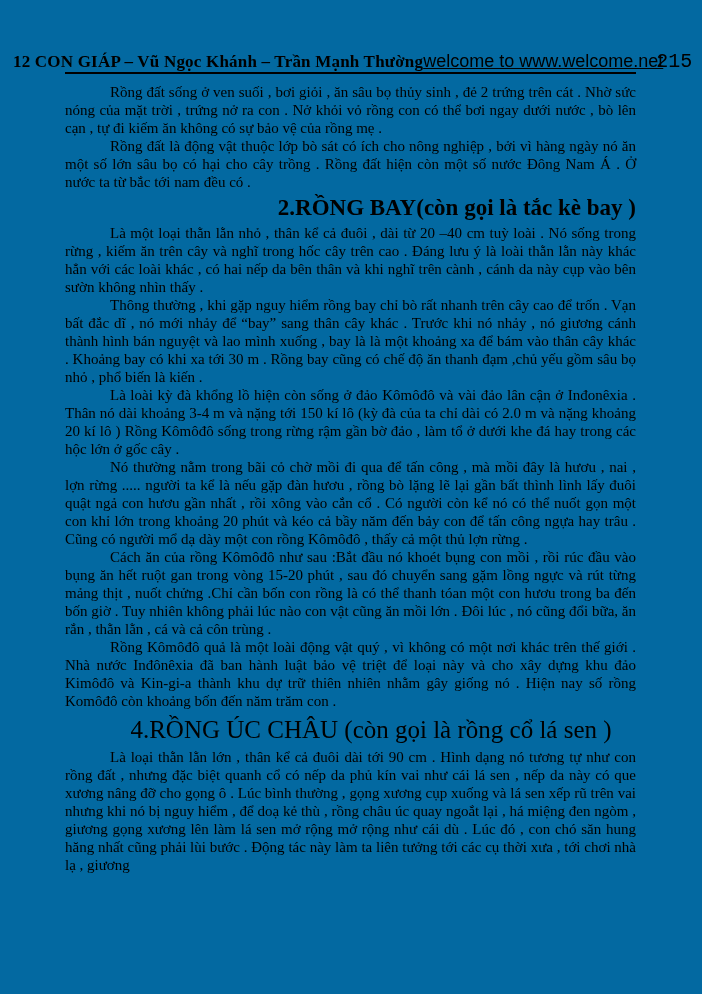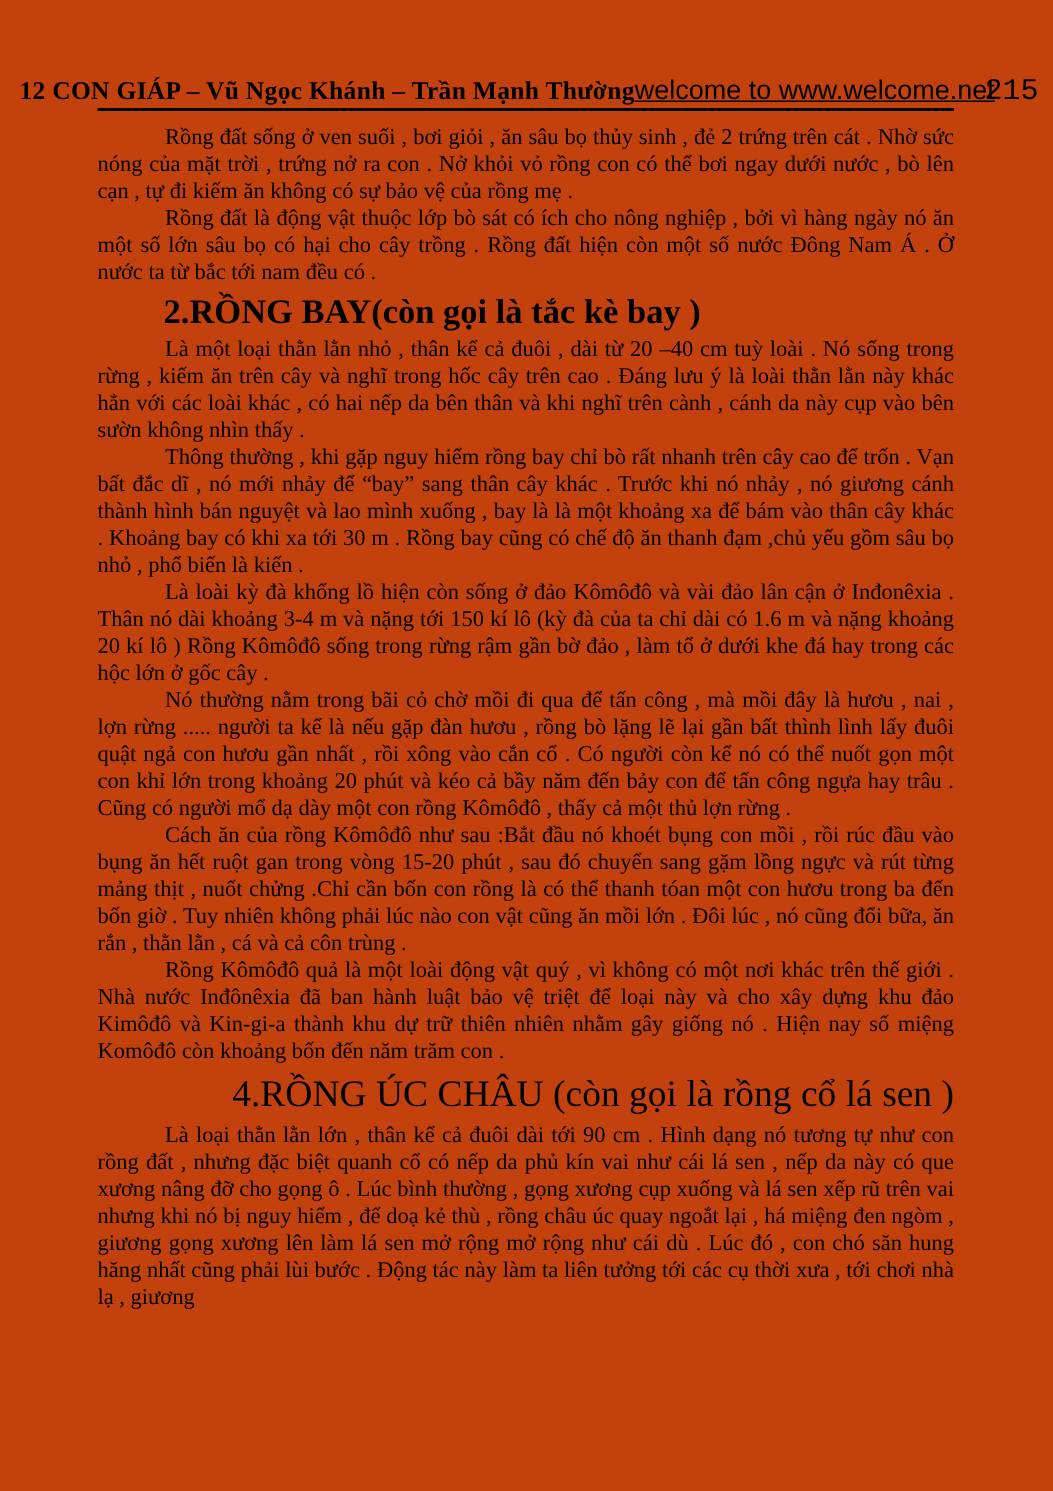--- a/index.html
+++ b/index.html
@@ -5,21 +5,21 @@
   html, body {
     margin: 0;
     padding: 0;
     background: #e8e8e8;
   }
   .page {
     position: relative;
     width: 702px;
     height: 994px;
     margin: 0 auto;
-    background: #c2410c;
+    background: #0369a1;
     color: #000000;
     overflow: hidden;
     font-family: "Liberation Serif", serif;
   }
   .header-row {
     position: absolute;
     top: 50px;
     left: 13px;
     right: 20px;
     display: flex;
@@ -73,29 +73,29 @@
     text-indent: 45px;
   }
   .para.no-indent {
     text-indent: 0;
   }
   .heading-bold {
     margin: 3px 0 3px 44px;
     font-size: 23px;
     line-height: 27px;
     font-weight: bold;
-    text-align: left;
+    text-align: right;
     text-indent: 0;
   }
   .heading-plain {
     margin: 5px 0 4px 41px;
     font-size: 25px;
     line-height: 29px;
     font-weight: normal;
-    text-align: right;
+    text-align: center;
     text-indent: 0;
   }
 </style>
 </head>
 <body>
 
 <div class="page">
 
   <div class="header-row">
     <span class="header-title">12 CON GIÁP – Vũ Ngọc Khánh – Trần Mạnh Thường</span>
@@ -106,21 +106,21 @@
   </div>
 
   <hr class="header-rule">
 
   <div class="body-col">
     <p class="para">Rồng đất sống ở ven suối , bơi giỏi , ăn sâu bọ thủy sinh , đẻ 2 trứng trên cát . Nhờ sức nóng của mặt trời , trứng nở ra con . Nở khỏi vỏ rồng con có thể bơi ngay dưới nước , bò lên cạn , tự đi kiếm ăn không có sự bảo vệ của rồng mẹ .</p>
     <p class="para">Rồng đất là động vật thuộc lớp bò sát có ích cho nông nghiệp , bởi vì hàng ngày nó ăn một số lớn sâu bọ có hại cho cây trồng . Rồng đất hiện còn một số nước Đông Nam Á . Ở nước ta từ bắc tới nam đều có .</p>
     <h2 class="heading-bold">2.RỒNG BAY(còn gọi là tắc kè bay )</h2>
     <p class="para">Là một loại thằn lằn nhỏ , thân kể cả đuôi , dài từ 20 –40 cm tuỳ loài . Nó sống trong rừng , kiếm ăn trên cây và nghĩ trong hốc cây trên cao . Đáng lưu ý là loài thằn lằn này khác hẳn với các loài khác , có hai nếp da bên thân và khi nghĩ trên cành , cánh da này cụp vào bên sườn không nhìn thấy .</p>
     <p class="para">Thông thường , khi gặp nguy hiểm rồng bay chỉ bò rất nhanh trên cây cao để trốn . Vạn bất đắc dĩ , nó mới nhảy để “bay” sang thân cây khác . Trước khi nó nhảy , nó giương cánh thành hình bán nguyệt và lao mình xuống , bay là là một khoảng xa để bám vào thân cây khác . Khoảng bay có khi xa tới 30 m . Rồng bay cũng có chế độ ăn thanh đạm ,chủ yếu gồm sâu bọ nhỏ , phổ biến là kiến .</p>
-    <p class="para">Là loài kỳ đà khổng lồ hiện còn sống ở đảo Kômôđô và vài đảo lân cận ở Inđonêxia . Thân nó dài khoảng 3-4 m và nặng tới 150 kí lô (kỳ đà của ta chỉ dài có 1.6 m và nặng khoảng 20 kí lô ) Rồng Kômôđô sống trong rừng rậm gần bờ đảo , làm tổ ở dưới khe đá hay trong các hộc lớn ở gốc cây .</p>
+    <p class="para">Là loài kỳ đà khổng lồ hiện còn sống ở đảo Kômôđô và vài đảo lân cận ở Inđonêxia . Thân nó dài khoảng 3-4 m và nặng tới 150 kí lô (kỳ đà của ta chỉ dài có 2.0 m và nặng khoảng 20 kí lô ) Rồng Kômôđô sống trong rừng rậm gần bờ đảo , làm tổ ở dưới khe đá hay trong các hộc lớn ở gốc cây .</p>
     <p class="para">Nó thường nằm trong bãi cỏ chờ mồi đi qua để tấn công , mà mồi đây là hươu , nai , lợn rừng ..... người ta kể là nếu gặp đàn hươu , rồng bò lặng lẽ lại gần bất thình lình lấy đuôi quật ngả con hươu gần nhất , rồi xông vào cắn cổ . Có người còn kể nó có thể nuốt gọn một con khỉ lớn trong khoảng 20 phút và kéo cả bầy năm đến bảy con để tấn công ngựa hay trâu . Cũng có người mổ dạ dày một con rồng Kômôđô , thấy cả một thủ lợn rừng .</p>
     <p class="para">Cách ăn của rồng Kômôđô như sau :Bắt đầu nó khoét bụng con mồi , rồi rúc đầu vào bụng ăn hết ruột gan trong vòng 15-20 phút , sau đó chuyển sang gặm lồng ngực và rút từng mảng thịt , nuốt chửng .Chỉ cần bốn con rồng là có thể thanh tóan một con hươu trong ba đến bốn giờ . Tuy nhiên không phải lúc nào con vật cũng ăn mồi lớn . Đôi lúc , nó cũng đổi bữa, ăn rắn , thằn lằn , cá và cả côn trùng .</p>
-    <p class="para">Rồng Kômôđô quả là một loài động vật quý , vì không có một nơi khác trên thế giới . Nhà nước Inđônêxia đã ban hành luật bảo vệ triệt để loại này và cho xây dựng khu đảo Kimôđô và Kin-gi-a thành khu dự trữ thiên nhiên nhằm gây giống nó . Hiện nay số miệng Komôđô còn khoảng bốn đến năm trăm con .</p>
+    <p class="para">Rồng Kômôđô quả là một loài động vật quý , vì không có một nơi khác trên thế giới . Nhà nước Inđônêxia đã ban hành luật bảo vệ triệt để loại này và cho xây dựng khu đảo Kimôđô và Kin-gi-a thành khu dự trữ thiên nhiên nhằm gây giống nó . Hiện nay số rồng Komôđô còn khoảng bốn đến năm trăm con .</p>
     <h2 class="heading-plain">4.RỒNG ÚC CHÂU (còn gọi là rồng  cổ lá sen )</h2>
     <p class="para">Là loại thằn lằn lớn , thân kể cả đuôi dài tới 90 cm . Hình dạng nó tương tự như con rồng đất , nhưng đặc biệt quanh cổ có nếp da phủ kín vai như cái lá sen , nếp da này có que xương nâng đỡ cho gọng ô . Lúc bình thường , gọng xương cụp xuống và lá sen xếp rũ trên vai nhưng khi nó bị nguy hiểm , để doạ kẻ thù , rồng châu úc quay ngoắt lại , há miệng đen ngòm , giương gọng xương lên làm lá sen mở rộng mở rộng như cái dù . Lúc đó , con chó săn hung hăng nhất cũng phải lùi bước . Động tác này làm ta liên tưởng tới các cụ thời xưa , tới chơi nhà lạ , giương</p>
   </div>
 
 </div>
 
 </body></html>

